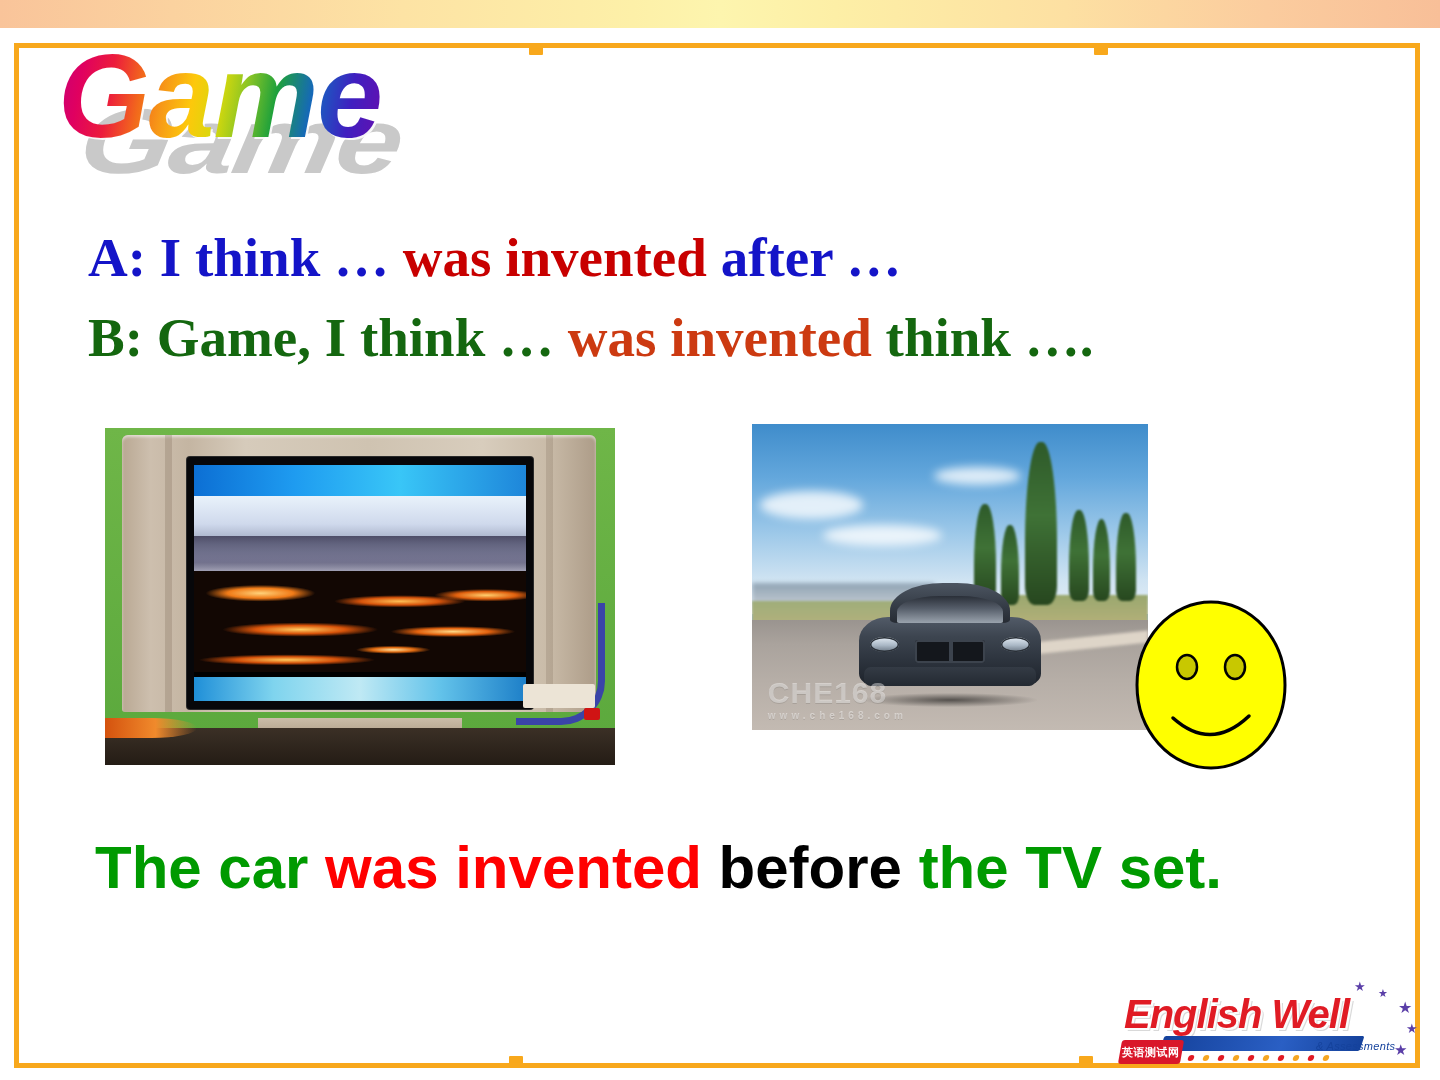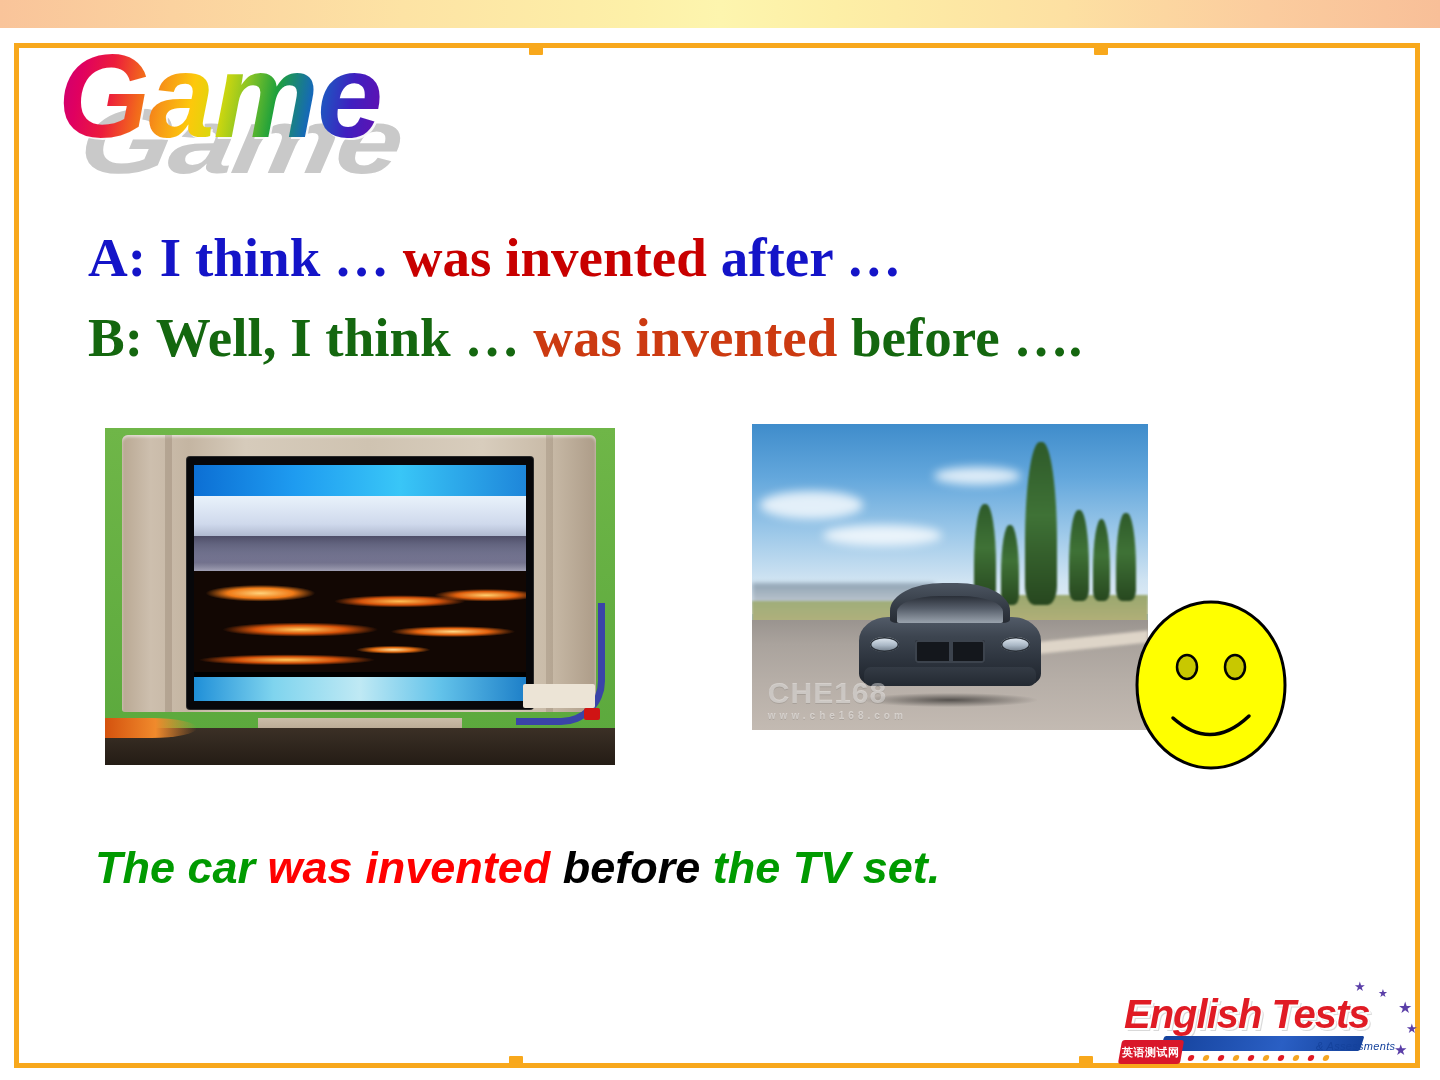--- a/index.html
+++ b/index.html
@@ -311,23 +311,22 @@
   }
   #smiley svg { display:block; width:100%; height:100%; }
 
   
   #conclusion {
     position: absolute;
     left: 95px; top: 826px;
     width: 1230px;
     font-family: "Liberation Sans", sans-serif;
     font-weight: bold;
-    font-size: 45px;
+    font-size: 60px;
     line-height: 84px;
-    font-style: italic;
   }
   .s-green { color: #009a00; }
   .s-red   { color: #ff0000; }
   .s-black { color: #000000; }
 
   
   #logo {
     position: absolute;
     left: 1110px; top: 978px;
     width: 320px; height: 96px;
@@ -400,21 +399,21 @@
   <div class="frame-tick tick-bot" style="left:1060px;"></div>
 </div>
 
 <div id="title-wrap">
   <div id="title-shadow">Game</div>
   <div id="title-main">Game</div>
 </div>
 
 <div id="dialogue">
   <div class="dlg-line"><span class="c-blue">A: I think … </span><span class="c-red">was invented</span><span class="c-blue"> after …</span></div>
-  <div class="dlg-line"><span class="c-dgreen">B: Well, I think … </span><span class="c-orange">was invented</span><span class="c-dgreen"> before ….</span></div>
+  <div class="dlg-line"><span class="c-dgreen">B: Game, I think … </span><span class="c-orange">was invented</span><span class="c-dgreen"> think ….</span></div>
 </div>
 
 <div id="tv-photo">
   <div class="tv-body"></div>
   <div class="tv-bezel">
     <div class="tv-screen">
       <div class="scr-topbar"></div>
       <div class="scr-sky"></div>
       <div class="scr-mount"></div>
       <div class="scr-lava"></div>
@@ -473,21 +472,21 @@
 
 <div id="conclusion"><span class="s-green">The car </span><span class="s-red">was invented</span><span class="s-black"> before </span><span class="s-green">the TV set.</span></div>
 
 <div id="logo">
   <div id="logo-plate"></div>
   <span class="logo-star" style="left:244px;top:2px;font-size:13px;">★</span>
   <span class="logo-star" style="left:268px;top:10px;font-size:11px;">★</span>
   <span class="logo-star" style="left:288px;top:22px;font-size:16px;">★</span>
   <span class="logo-star" style="left:296px;top:44px;font-size:13px;">★</span>
   <span class="logo-star" style="left:284px;top:64px;font-size:15px;">★</span>
-  <div id="logo-text">English Tests</div>
+  <div id="logo-text">English Well</div>
   <div id="logo-bar"></div>
   <div id="logo-dots">
     <i style="background:#e01b24"></i>
       <i style="background:#f5a623"></i>
       <i style="background:#e01b24"></i>
       <i style="background:#f5a623"></i>
     <i style="background:#e01b24"></i>
       <i style="background:#f5a623"></i>
       <i style="background:#e01b24"></i>
       <i style="background:#f5a623"></i>

